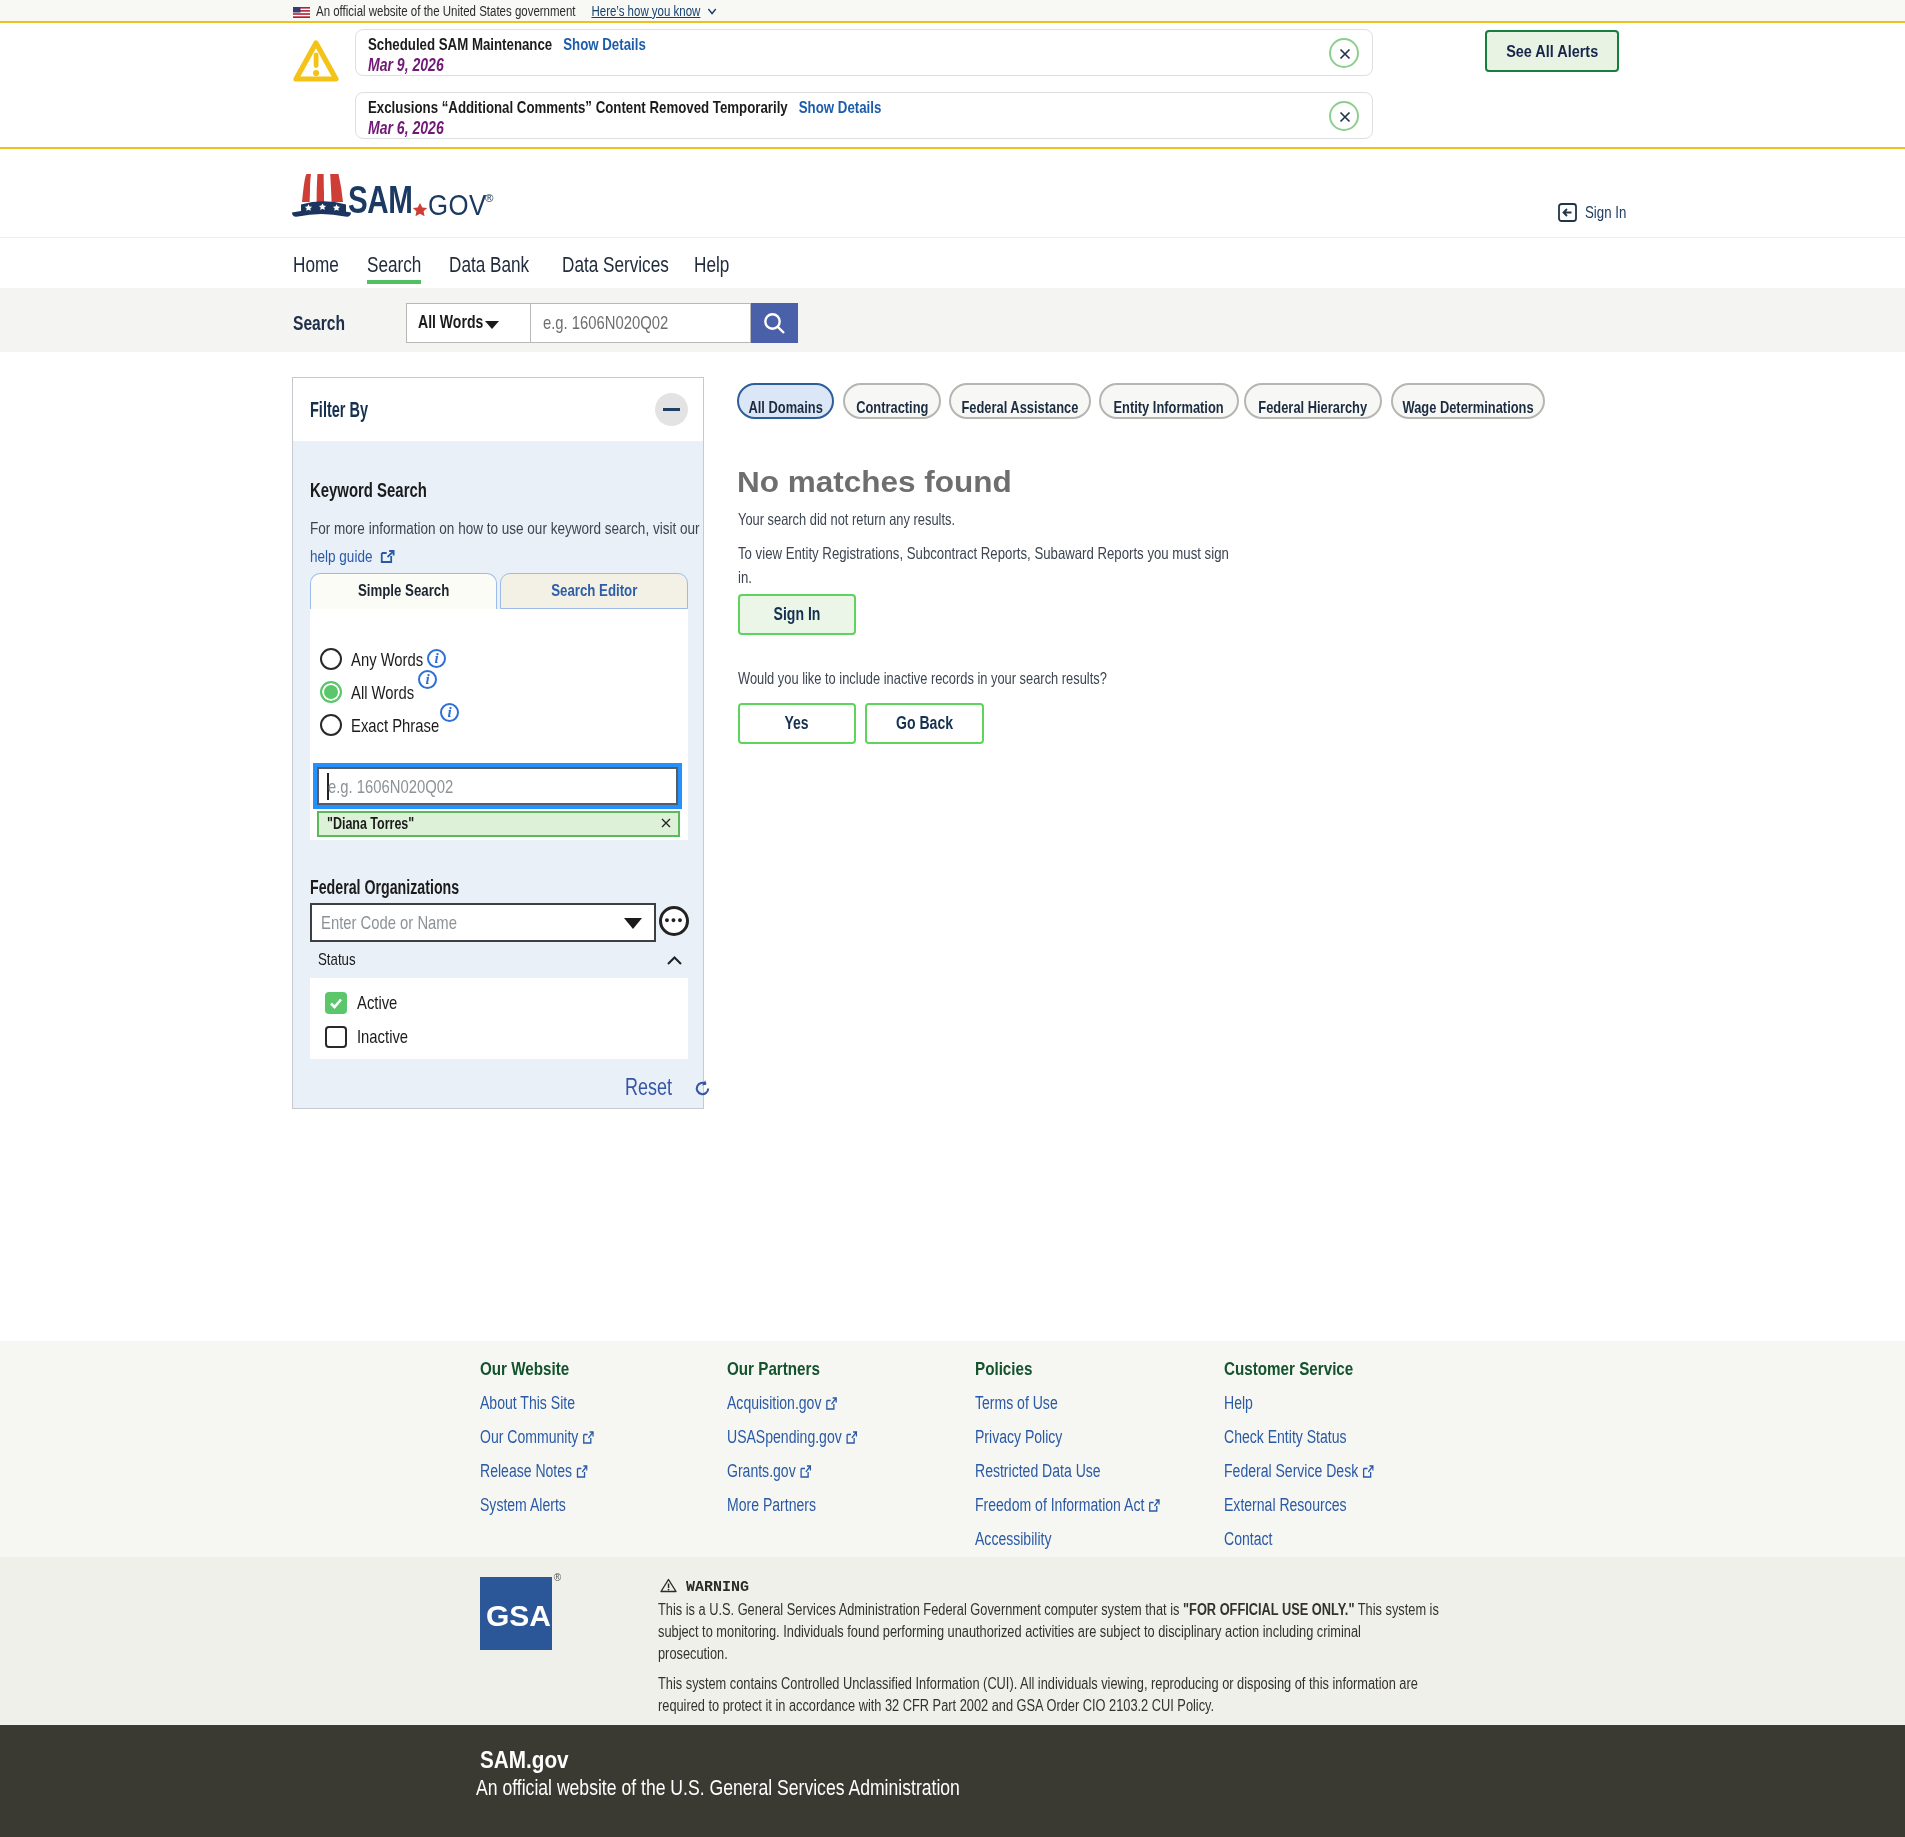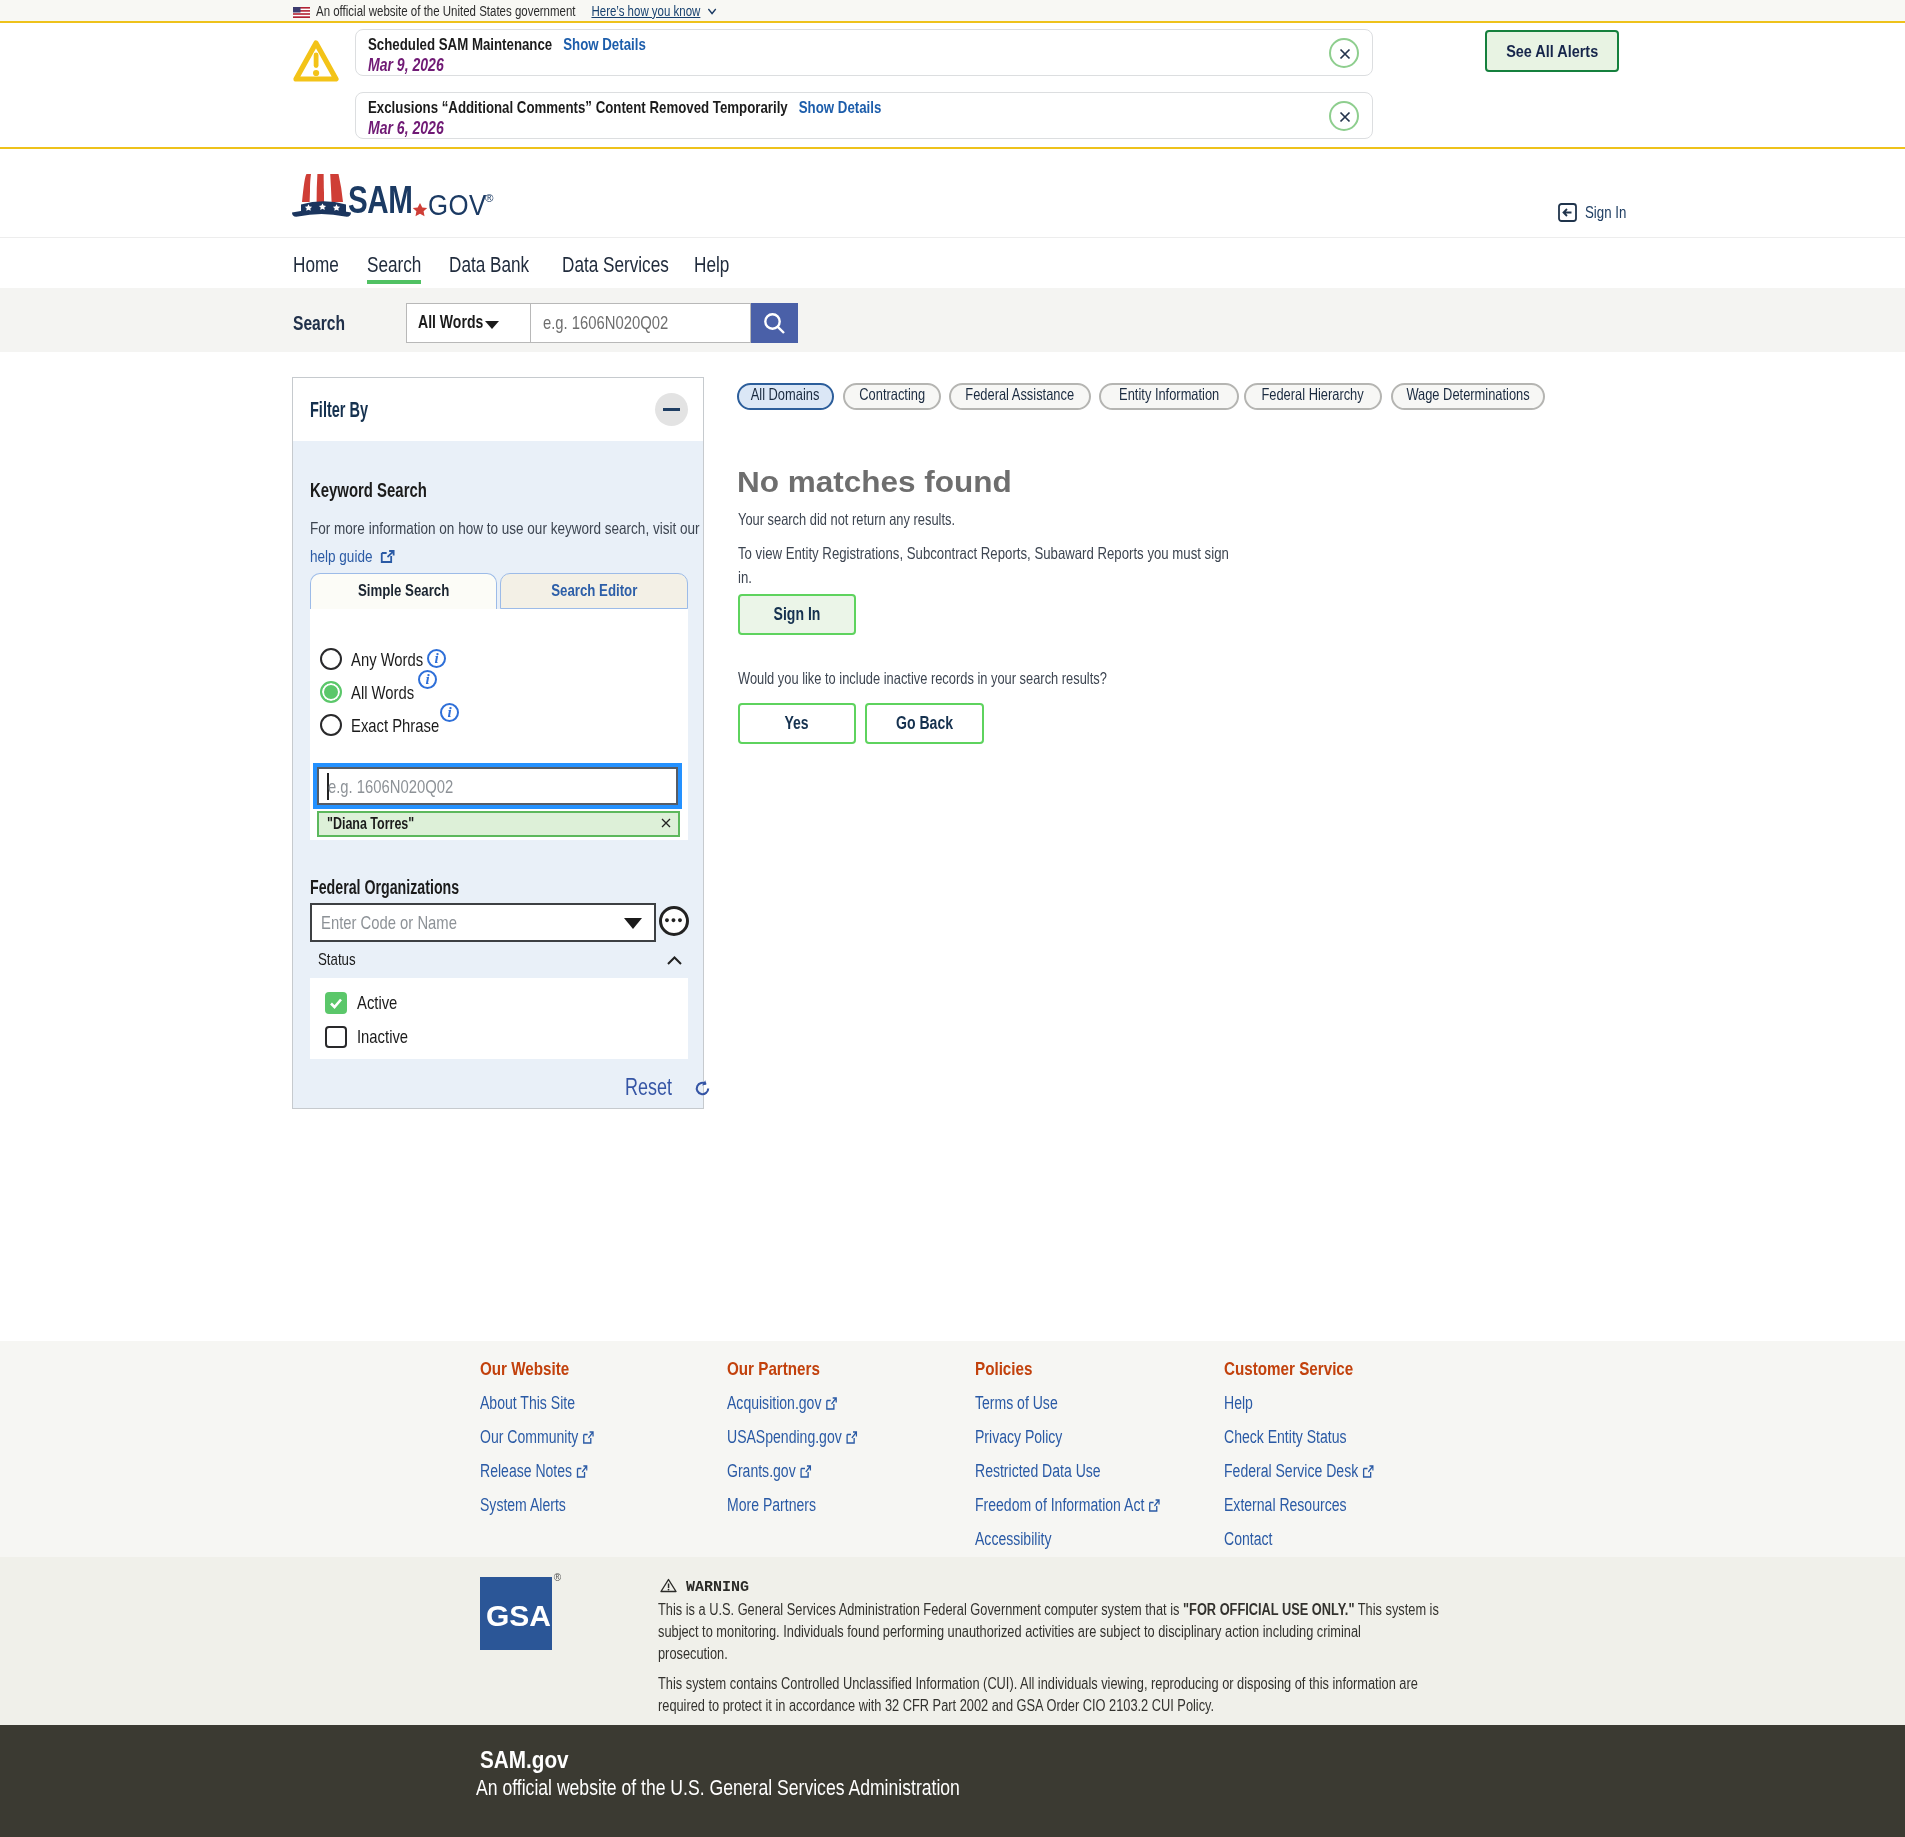--- a/index.html
+++ b/index.html
@@ -81,34 +81,34 @@
   .status-lbl { position:absolute; left:25px; top:572px; font-size:17px; color:#1b1b1b; }
   .chev-up { position:absolute; left:373px; top:577px; }
   .status-box { position:absolute; left:17px; top:600px; width:378px; height:81px; background:#fff; }
   .cb { position:absolute; left:15px; width:22px; height:22px; border-radius:4px; }
   .cb.checked { background:#5bc76a; }
   .cb.un { background:#fff; border:2px solid #29292b; }
   .cb-lab { position:absolute; left:47px; font-size:19px; color:#1b1b1b; }
   .reset { position:absolute; left:332px; top:696px; font-size:23px; color:#3555a5; white-space:nowrap;}
 
   
-  .pill { position:absolute; height:27px; border-radius:20px; font-size:16.5px; font-weight:normal; color:#1b2b40; display:flex; align-items:flex-start; justify-content:center; top:383px;}
+  .pill { position:absolute; height:36px; border-radius:20px; font-size:16.5px; font-weight:bold; color:#1b2b40; display:flex; align-items:flex-end; justify-content:center; top:383px;}
   .pill.active { background:#dbe7f6; border:2px solid #2c5e9b; }
   .pill.idle { background:#f7f7f5; border:2px solid #b5b5b2; }
   .nomatch { position:absolute; left:737px; top:465px; font-size:30px; font-weight:bold; color:#6e6e6e; }
   .msg { position:absolute; left:738px; font-size:16.5px; color:#3d4551; }
   .gbtn { position:absolute; height:41px; border:2px solid #5ed35e; border-radius:4px; font-size:18px; font-weight:bold; color:#15314f; display:flex; align-items:center; justify-content:center; }
   .btn-signin2 { left:738px; top:594px; width:118px; background:#ebf5e8; }
   .btn-yes { left:738px; top:703px; width:118px; background:#fff; }
   .btn-goback { left:865px; top:703px; width:119px; background:#fff; }
 
   
   .f-links { position:absolute; top:1341px; left:0; width:1905px; height:216px; background:#f6f6f3; }
   .f-col { position:absolute; top:17px; }
-  .f-col h4 { font-size:19px; font-weight:bold; color:#c2410c; }
+  .f-col h4 { font-size:19px; font-weight:bold; color:#14532d; }
   .f-col a { display:block; font-size:18px; color:#2a5aa5; text-decoration:none; margin-top:16px; line-height:18px; white-space:nowrap;}
   .gsa-band { position:absolute; top:1557px; left:0; width:1905px; height:168px; background:#f0f0ea; }
   .gsa-logo { position:absolute; left:480px; top:20px; width:72px; height:73px; background:#2b5697; color:#fff; }
   .gsa-logo .t { position:absolute; left:6px; top:22px; font-size:30px; font-weight:bold; letter-spacing:0px; }
   .gsa-logo .r { position:absolute; right:-9px; top:-5px; color:#555; font-size:10px; }
   .warn-h { position:absolute; left:660px; top:21px; font-family:"Liberation Mono", monospace; font-size:15px; font-weight:bold; color:#2b2b28; }
   .warn-p { position:absolute; left:658px; width:1400px; font-size:16px; color:#33322e; line-height:22px; transform:scaleX(0.80); transform-origin:0 0; }
   .dark-footer { position:absolute; top:1725px; left:0; width:1905px; height:112px; background:#3b3a32; color:#fff; }
   .dark-footer .a { position:absolute; left:480px; top:22px; font-size:23px; font-weight:bold; }
   .dark-footer .b { position:absolute; left:476px; top:50px; font-size:22px; font-weight:normal; }

